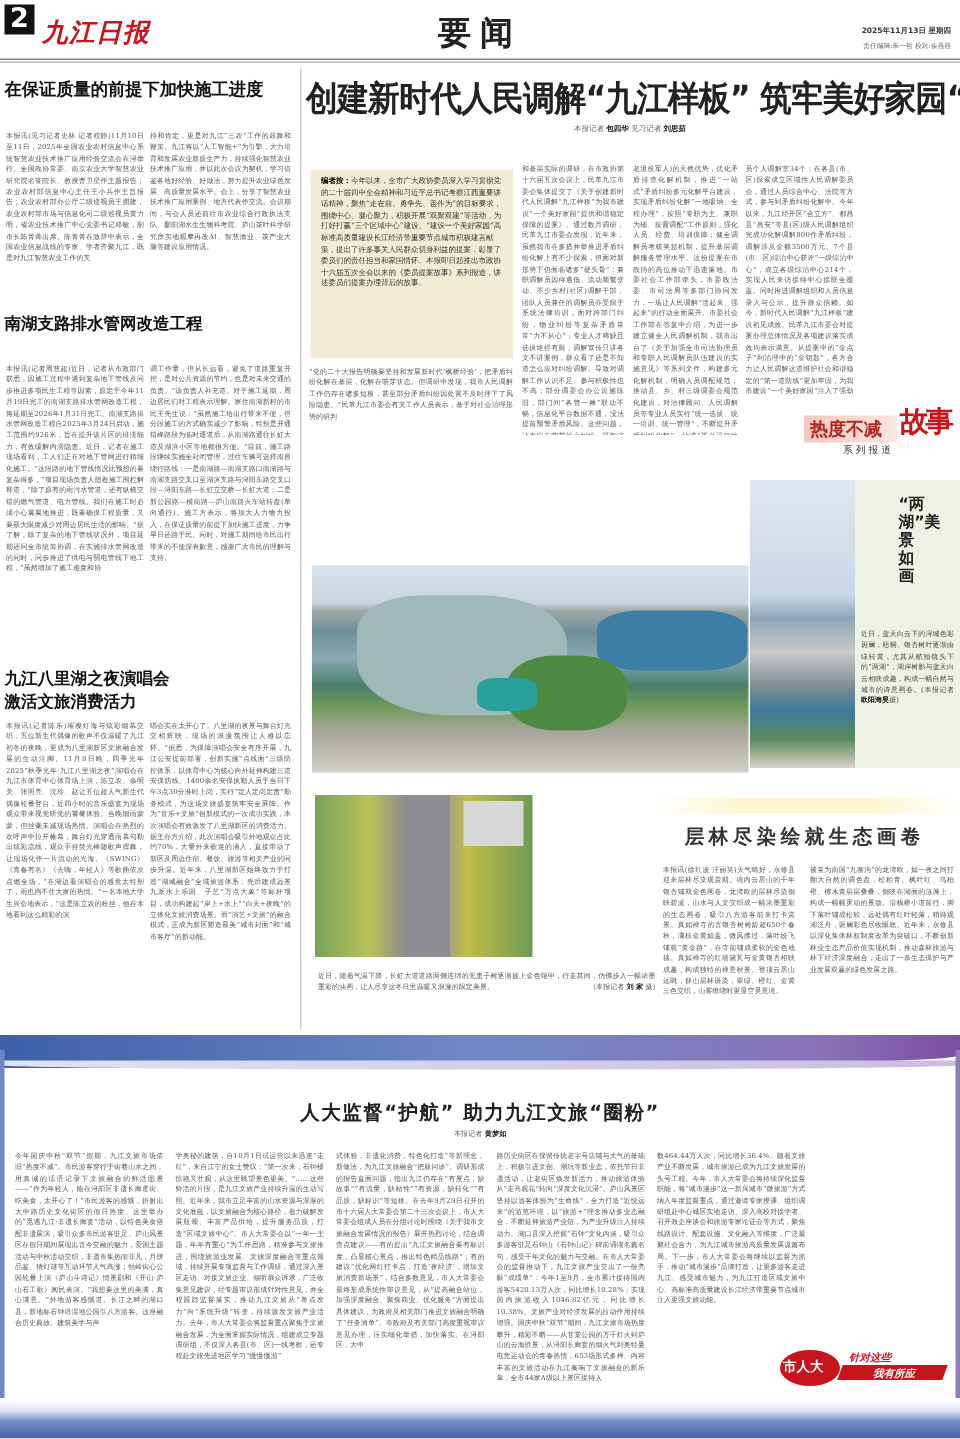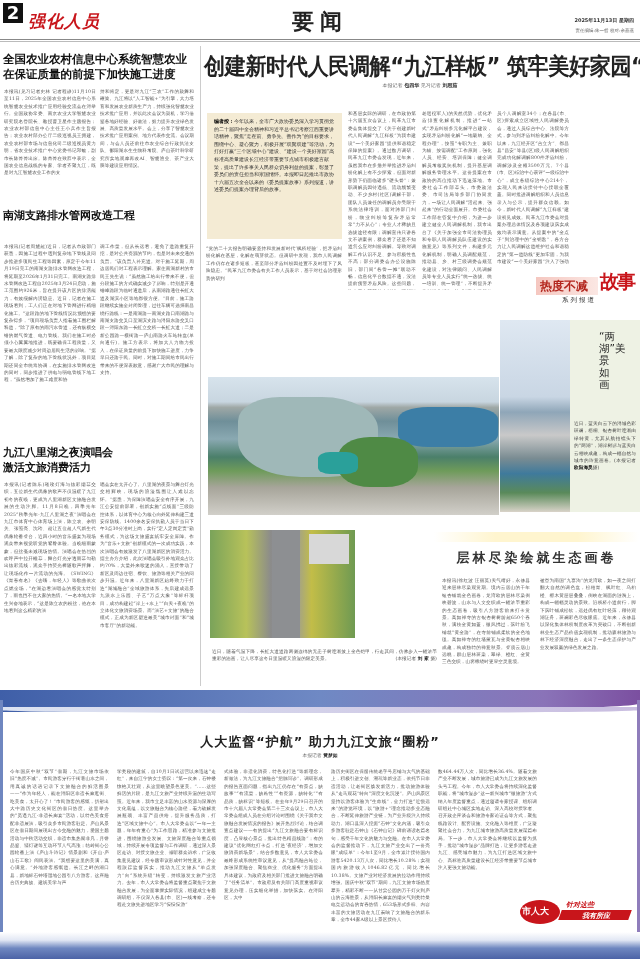--- a/index.html
+++ b/index.html
@@ -28,21 +28,21 @@
 
 #photo-lake{left:208px;top:377px;width:291px;height:138px;background:linear-gradient(180deg,#d7e3ec 0%,#c8d6e0 18%,#9fa8a6 22%,#6f8f99 32%,#8aa9b2 45%,#4b7f6a 58%,#6e9b5a 68%,#a7a59a 80%,#d1cfc9 100%);overflow:hidden;}
 #photo-lake .lake1{position:absolute;left:30px;top:20px;width:140px;height:80px;background:#9fb8b8;border-radius:30% 40% 35% 45%;}
 #photo-lake .lake2{position:absolute;left:190px;top:30px;width:100px;height:40px;background:#3c7ea6;border-radius:30%;}
 #photo-lake .island{position:absolute;left:130px;top:60px;width:80px;height:50px;background:#4f8a45;border-radius:40%;}
 #photo-lake .pond{position:absolute;left:110px;top:75px;width:40px;height:22px;background:#2aa09a;border-radius:30%;}
 
 #proposal-banner{left:536px;top:275px;width:100px;height:32px;}
 #lake-photo2{left:500px;top:320px;width:70px;height:192px;background:linear-gradient(180deg,#dfe8f2 0%,#c9d6e4 40%,#8fa6b8 48%,#c9c9c9 60%,#7a8c92 72%,#3f7a9c 80%,#5a8a5a 90%,#d9d3c9 100%);}
 #lake-caption-box{left:570px;top:320px;width:70px;height:192px;background:#eef2e4;}
-#lake-caption-title{left:599px;top:330px;width:12px;font-size:10.5px;line-height:12px;font-family:"DejaVu Sans",sans-serif;font-weight:normal;color:#222;word-break:break-all;}
+#lake-caption-title{left:599px;top:330px;width:12px;font-size:10.5px;line-height:12px;font-family:"DejaVu Sans",sans-serif;font-weight:bold;color:#222;word-break:break-all;}
 
 #photo-road{left:210px;top:530px;width:145px;height:108px;background:linear-gradient(90deg,#7aa35a 0%,#b8c25a 25%,#8b8b8b 42%,#9a9a9a 58%,#c2bd48 70%,#6f9a52 100%);overflow:hidden;}
 #photo-road .road{position:absolute;left:62px;top:0;width:28px;height:108px;background:#8d8f92;}
 #photo-road .bld{position:absolute;right:6px;top:4px;width:40px;height:30px;background:#d8d8d8;}
 #forest-band{left:434px;top:532px;width:205px;height:10px;background:linear-gradient(90deg,#fff 0%,#fff5cf 30%,#fff5cf 70%,#fff 100%);}
 #forest-title{left:434px;top:549px;width:205px;text-align:center;font-size:13px;font-weight:bold;color:#333;letter-spacing:3px;}
 
 #band-top{left:0;top:690px;width:640px;height:22px;background:linear-gradient(90deg,#3f5fa8 0%,#6f89c4 50%,#8a73b8 85%,#7b4fa0 100%);border-radius:0 0 60% 0 / 0 0 40% 0;}
 #band-top2{left:0;top:707px;width:640px;height:6px;background:linear-gradient(90deg,#dde4f2,#c9bde0);border-radius:0 0 50% 50%;}
 #bottom-title{left:0;top:733px;width:640px;text-align:center;font-size:13px;font-family:"DejaVu Sans",sans-serif;font-weight:bold;letter-spacing:1px;}
@@ -50,29 +50,28 @@
 #bottom-byline b{color:#222;font-family:"DejaVu Sans",sans-serif;}
 #band-bottom{left:0;top:932px;width:640px;height:27px;background:linear-gradient(180deg,#fff 0%,#e2e7f4 30%,#6f87c0 60%,#4c63a6 100%);}
 #frame-l{left:0;top:700px;width:3px;height:240px;background:#6f87c0;}
 #frame-r{right:0;top:700px;width:3px;height:240px;background:#8f7dbb;}
 #logo-renda{left:520px;top:900px;width:112px;height:26px;}
 </style>
 </head>
 <body>
 
 <div class="abs" id="page-num">2</div>
-<div class="abs" id="logo">强化人员</div>
+<div class="abs" id="logo">九江日报</div>
 <div class="abs" id="section">要闻</div>
 <div class="abs" id="date">2025年11月13日 星期四</div>
 <div class="abs" id="editor">责任编辑:朱一哲 校对:余燕燕</div>
 <div class="abs" id="rule1"></div>
 <div class="abs" id="rule2"></div>
 
 <div class="abs hd lhead" style="left:3px;top:52px;width:195px;">
-  <div>全国农业农村信息中心系统智慧农业</div>
   <div>在保证质量的前提下加快施工进度</div>
 </div>
 <div class="abs txt" style="left:4px;top:88px;width:92px;height:118px;">本报讯(见习记者史林 记者程静)11月10日至11日，2025年全国农业农村信息中心系统智慧农业技术推广应用经验交流会在浔举行。全国政协常委、南京农业大学智慧农业研究院名誉院长、教授曹卫星作主题报告；农业农村部信息中心主任王小兵作主旨报告；农业农村部办公厅二级巡视员王拥建，农业农村部市场与信息化司二级巡视员黄力明，省农业技术推广中心党委书记邓敏，副市长陈菁菁出席。陈菁菁在致辞中表示，全国农业信息战线的专家、学者齐聚九江，既是对九江智慧农业工作的支</div>
 <div class="abs txt" style="left:100px;top:88px;width:94px;height:118px;">持和肯定，更是对九江“三农”工作的鼓舞和鞭策。九江将以“人工智能+”为引擎，大力培育和发展农业新质生产力，持续强化智慧农业技术推广应用，并以此次会议为契机，学习借鉴各地好经验、好做法，努力提升农业绿色发展、高质量发展水平。会上，分享了智慧农业技术推广应用案例、地方代表作交流。会议期间，与会人员还前往市农业综合行政执法支队、鄱阳湖水生生物科考院、庐山茶叶科学研究所实地观摩再改AI、智慧渔业、茶产业大脑等建设应用情况。</div>
 
 <div class="abs hd lhead" style="left:3px;top:208px;width:195px;font-size:11px;">
   <div>南湖支路排水管网改造工程</div>
 </div>
 <div class="abs txt" style="left:4px;top:243px;width:92px;height:192px;">本报讯(记者周慧超)近日，记者从市政部门获悉，因施工过程中遇到复杂地下管线及同步推进多项民生工程等因素，原定于今年11月19日完工的南湖支路排水管网改造工程，将延期至2026年1月31日完工。南湖支路排水管网改造工程自2025年3月24日启动，施工范围约926米，旨在提升该片区的排涝能力，有效缓解内涝隐患。近日，记者在施工现场看到，工人们正在对地下管网进行精细化施工。“这段路的地下管线情况比预想的要复杂得多，”项目现场负责人指着施工围栏解释道，“除了原有的雨污水管道，还有纵横交错的燃气管道、电力管线。我们在施工时必须小心翼翼地推进，既要确保工程质量，又要最大限度减少对周边居民生活的影响。”据了解，除了复杂的地下管线状况外，项目延期还同全市统筹协调，在实施排水管网改造的同时，同步推进了供电与弱电管线下地工程，“虽然增加了施工难度和协</div>
 <div class="abs txt" style="left:100px;top:243px;width:94px;height:192px;">调工作量，但从长远看，避免了道路重复开挖，是对公共资源的节约，也是对未来交通的负责。”该负责人补充道。对于施工延期，周边居民们对工程表示理解。家住南湖新村的市民王先生说：“虽然施工给出行带来不便，但分段施工的方式确实减少了影响，特别是开通错峰路段为临时通道后，从南湖路通往长虹大道及湖滨小区等地都很方便。”目前，施工路段继续实施全封闭管理，过往车辆可选择南昌绕行路线：一是南湖路—南湖支路口南湖路与南湖支路交叉口至湖滨支路与浔阳东路交叉口段—浔阳东路—长虹立交桥—长虹大道；二是新公园路—横街路—庐山南路火车站转盘(单向通行)。施工方表示，将加大人力物力投入，在保证质量的前提下加快施工进度，力争早日还路于民。同时，对施工期间给市民出行带来的不便深表歉意，感谢广大市民的理解与支持。</div>

